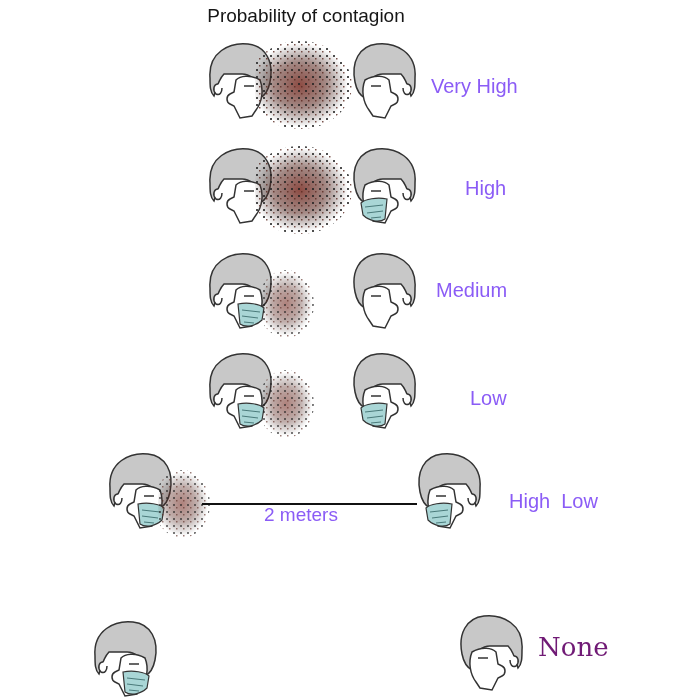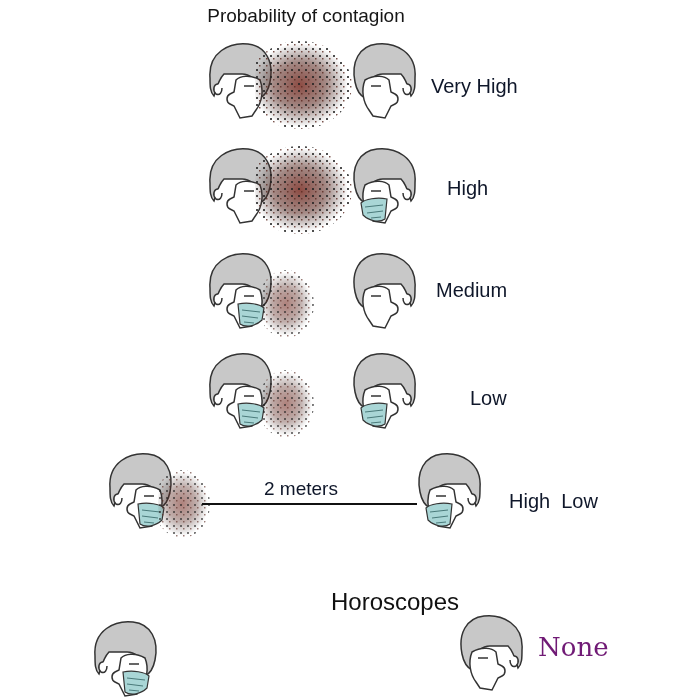--- a/index.html
+++ b/index.html
@@ -1,19 +1,19 @@
 <!DOCTYPE html>
 <html><head>
 <meta charset="utf-8">
 <style>
   html, body { margin: 0; padding: 0; }
   body { width: 700px; height: 700px; background: #ffffff; position: relative; overflow: hidden; font-family: "Liberation Sans", sans-serif; color: #111; }
   .abs { position: absolute; }
   .title { left: 0; width: 612px; top: 5px; text-align: center; font-size: 19px; color: #161616; }
-  .label { font-size: 20px; color: #0f172a; white-space: nowrap; }
+  .label { font-size: 20px; color: #8b5cf6; white-space: nowrap; }
   .serif-label { font-family: "DejaVu Serif", serif; font-size: 26px; color: #701a75; }
   .joke { font-size: 24px; line-height: 27px; text-align: center; color: #111; }
   .line { position: absolute; height: 2px; background: #111; }
 </style>
 </head>
 <body>
 
 <svg width="0" height="0" style="position:absolute">
   <defs>
 
@@ -71,21 +71,21 @@
       <use href="#head-right"></use>
     </svg>
   <svg class="abs" style="left:255px;top:145px" width="110" height="90">
     <ellipse cx="45" cy="45" rx="48" ry="42" fill="url(#spray-grad)"></ellipse>
     <ellipse cx="45" cy="45" rx="52" ry="44" fill="url(#dots)" opacity="0.8"></ellipse>
   </svg>
   <svg class="abs" style="left:345px;top:145px" width="90" height="90">
       <use href="#head-left"></use>
       <use href="#mask-left"></use>
     </svg>
-  <div class="abs label" style="left:447px;top:177px">High</div>
+  <div class="abs label" style="left:465px;top:177px">High</div>
 </div>
 
 <div>
   <svg class="abs" style="left:200px;top:250px" width="90" height="90">
       <use href="#head-right"></use>
       <use href="#mask-right"></use>
     </svg>
   <svg class="abs" style="left:262px;top:268px" width="60" height="70">
     <ellipse cx="24" cy="36" rx="26" ry="32" fill="url(#spray-grad)" opacity="0.7"></ellipse>
     <ellipse cx="24" cy="36" rx="28" ry="34" fill="url(#dots)" opacity="0.6"></ellipse>
@@ -115,33 +115,32 @@
 <div>
   <svg class="abs" style="left:100px;top:450px" width="90" height="90">
       <use href="#head-right"></use>
       <use href="#mask-right"></use>
     </svg>
   <svg class="abs" style="left:158px;top:468px" width="60" height="70">
     <ellipse cx="24" cy="36" rx="26" ry="32" fill="url(#spray-grad)" opacity="0.7"></ellipse>
     <ellipse cx="24" cy="36" rx="28" ry="34" fill="url(#dots)" opacity="0.6"></ellipse>
   </svg>
   <div class="line" style="left:202px;top:503px;width:215px"></div>
-  <div class="abs label" style="left:264px;top:478px;font-size:19px">2 meters</div>
+  <div class="abs label" style="left:264px;top:504px;font-size:19px">2 meters</div>
   <svg class="abs" style="left:410px;top:450px" width="90" height="90">
       <use href="#head-left"></use>
       <use href="#mask-left"></use>
     </svg>
   <div class="abs label" style="left:509px;top:490px;white-space:pre">High  Low</div>
 </div>
 
 <div>
   <svg class="abs" style="left:85px;top:618px" width="90" height="90">
       <use href="#head-right"></use>
       <use href="#mask-right"></use>
     </svg>
   <div class="abs joke" style="left:320px;top:588px;width:150px">
-    <div>Horoscopes</div>
   </div>
   <svg class="abs" style="left:452px;top:612px" width="90" height="90">
       <use href="#head-left"></use>
     </svg>
   <div class="abs serif-label" style="left:538px;top:632px">None</div>
 </div>
 
 </body></html>

